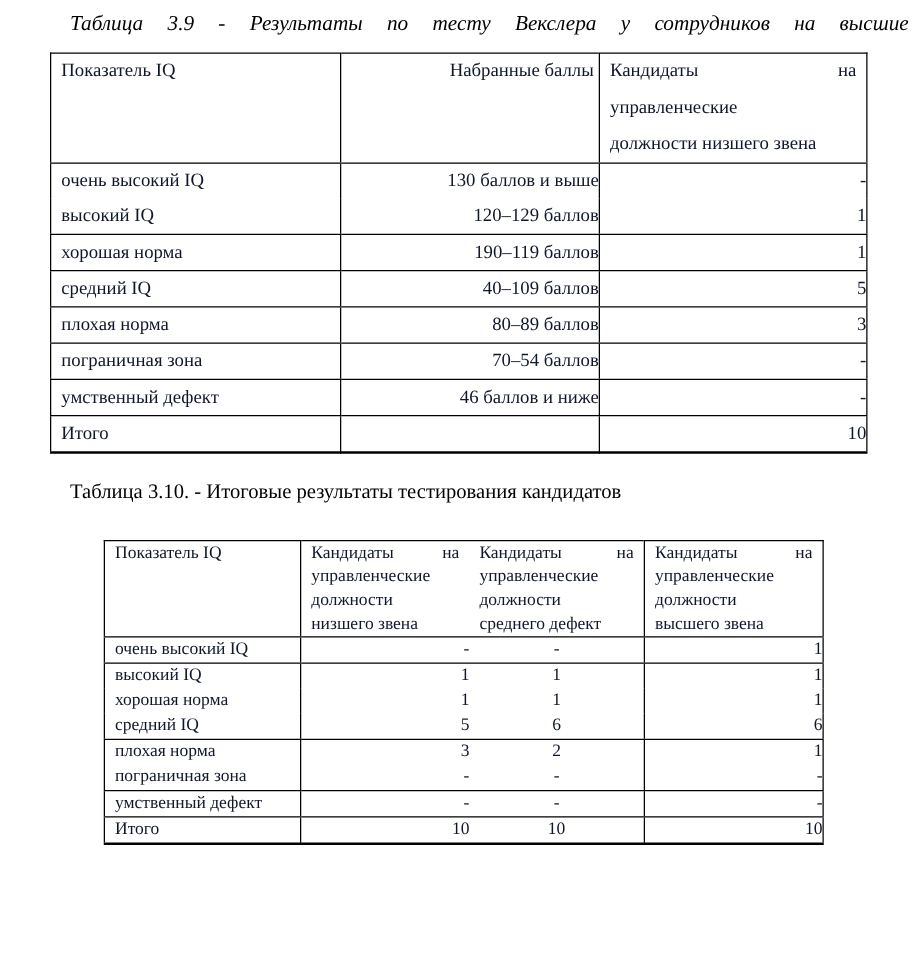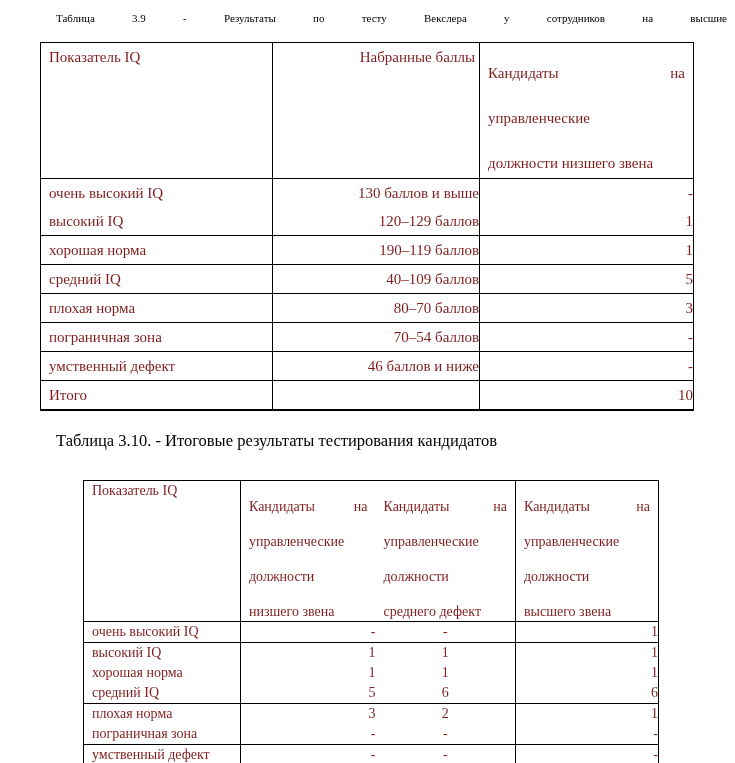--- a/index.html
+++ b/index.html
@@ -12,51 +12,51 @@
   .page {
     position: relative;
     width: 735px;
     height: 763px;
     padding: 4px 8px 0 8px;
     background: #ffffff;
     overflow: hidden;
   }
 
   
-  .caption1 { font-size: 11px; line-height: 29px; }
+  .caption1 { font-size: 17px; line-height: 29px; font-style: italic; }
   .cap-line { display: block; }
   .cap-line.justified {
     text-align: justify;
     text-align-last: justify;
   }
   .cap-line.first { text-indent: 48px; }
   .caption2 {
     margin-top: 20px;
     font-size: 16.5px;
     line-height: 20px;
     text-indent: 48px;
   }
 
   
   table {
     border-collapse: collapse;
     table-layout: fixed;
-    color: #7f1d1d;
+    color: #0f172a;
   }
   td, th {
     padding: 0;
     font-weight: normal;
     text-align: center;
     vertical-align: top;
     overflow: hidden;
   }
   .cl { text-align: left; padding-left: 8px; padding-right: 4px; }
   .bl { border-left: 1px solid #000; text-align: right; }
   tr.bb > td, tr.bb > th { border-bottom: 1px solid #000; }
-  .hline { display: block; margin-top: 16px; }
+  .hline { display: block; }
   .hline.j { text-align: justify; text-align-last: justify; }
   th.hwrap { text-align: left; padding: 0 8px; }
 
   
   .t1 {
     width: 653px;
     margin: 9px 0 0 32px;
     font-size: 15px;
     border: 1px solid #000;
     border-bottom-width: 2px;
@@ -115,21 +115,21 @@
       <td class="bl">190–119 баллов</td>
       <td class="bl">1</td>
     </tr>
     <tr class="bb">
       <td class="cl">средний IQ</td>
       <td class="bl">40–109 баллов</td>
       <td class="bl">5</td>
     </tr>
     <tr class="bb">
       <td class="cl">плохая норма</td>
-      <td class="bl">80–70 баллов</td>
+      <td class="bl">80–89 баллов</td>
       <td class="bl">3</td>
     </tr>
     <tr class="bb">
       <td class="cl">пограничная зона</td>
       <td class="bl">70–54 баллов</td>
       <td class="bl">-</td>
     </tr>
     <tr class="bb">
       <td class="cl">умственный дефект</td>
       <td class="bl">46 баллов и ниже</td>

